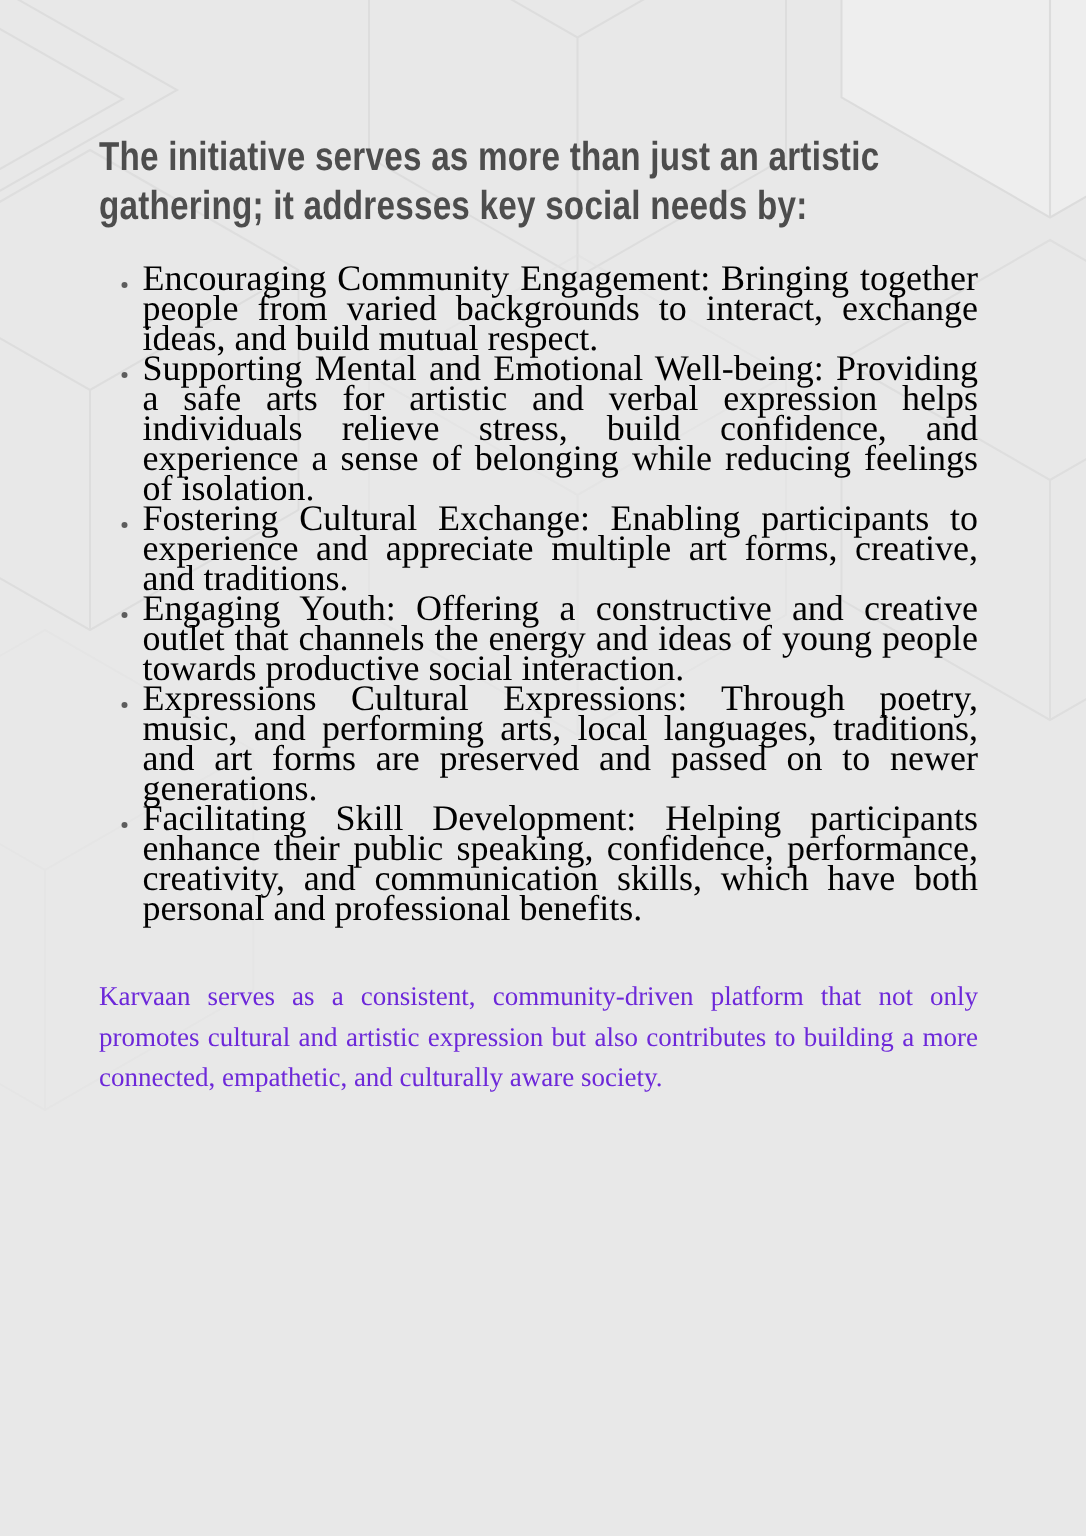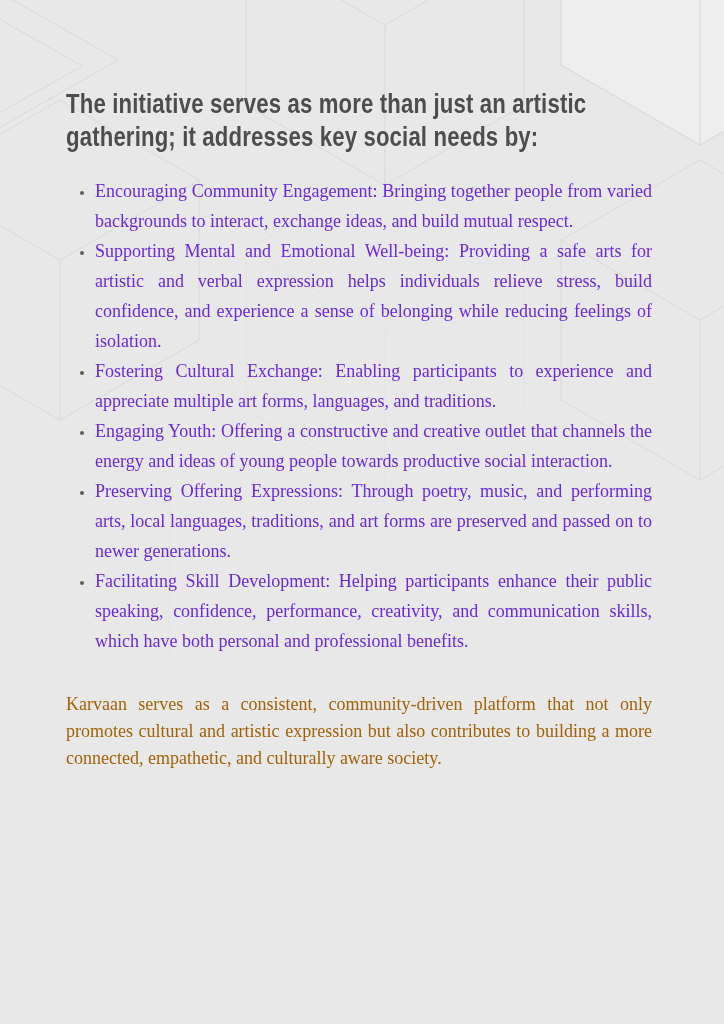--- a/index.html
+++ b/index.html
@@ -45,36 +45,36 @@
     display: block;
     white-space: nowrap;
   }
 
   .bullet-list {
     margin-top: 22px;
     padding-left: 29px;
     list-style: disc outside;
   }
   .bullet-list li {
-    font-size: 18px;
-    line-height: 30px;
-    color: #6d28d9;
+    font-size: 24px;
+    line-height: 20px;
+    color: #000000;
     text-align: justify;
     padding-left: 0;
   }
   .bullet-list li::marker {
     color: #5d5d5d;
     font-size: 14px;
   }
 
   .closing {
     margin-top: 35px;
     font-size: 18px;
     line-height: 27px;
-    color: #a16207;
+    color: #6d28d9;
     text-align: justify;
   }
 </style>
 </head>
 <body>
 
 <svg class="bg-pattern" viewBox="0 0 724 1024" xmlns="http://www.w3.org/2000/svg" aria-hidden="true">
   <g fill="none" stroke="#dcdcdc" stroke-width="1.4">
 
     <g opacity="0.9">
@@ -117,21 +117,21 @@
 <main class="content">
 
   <h1 class="heading">
     <span class="hline">The initiative serves as more than just an artistic</span>
     <span class="hline">gathering; it addresses key social needs by:</span>
   </h1>
 
   <ul class="bullet-list">
     <li>Encouraging Community Engagement: Bringing together people from varied backgrounds to interact, exchange ideas, and build mutual respect.</li>
     <li>Supporting Mental and Emotional Well-being: Providing a safe arts for artistic and verbal expression helps individuals relieve stress, build confidence, and experience a sense of belonging while reducing feelings of isolation.</li>
-    <li>Fostering Cultural Exchange: Enabling participants to experience and appreciate multiple art forms, languages, and traditions.</li>
+    <li>Fostering Cultural Exchange: Enabling participants to experience and appreciate multiple art forms, creative, and traditions.</li>
     <li>Engaging Youth: Offering a constructive and creative outlet that channels the energy and ideas of young people towards productive social interaction.</li>
-    <li>Preserving Offering Expressions: Through poetry, music, and performing arts, local languages, traditions, and art forms are preserved and passed on to newer generations.</li>
+    <li>Expressions Cultural Expressions: Through poetry, music, and performing arts, local languages, traditions, and art forms are preserved and passed on to newer generations.</li>
     <li>Facilitating Skill Development: Helping participants enhance their public speaking, confidence, performance, creativity, and communication skills, which have both personal and professional benefits.</li>
   </ul>
 
   <p class="closing">Karvaan serves as a consistent, community-driven platform that not only promotes cultural and artistic expression but also contributes to building a more connected, empathetic, and culturally aware society.</p>
 
 </main>
 
 </body></html>

